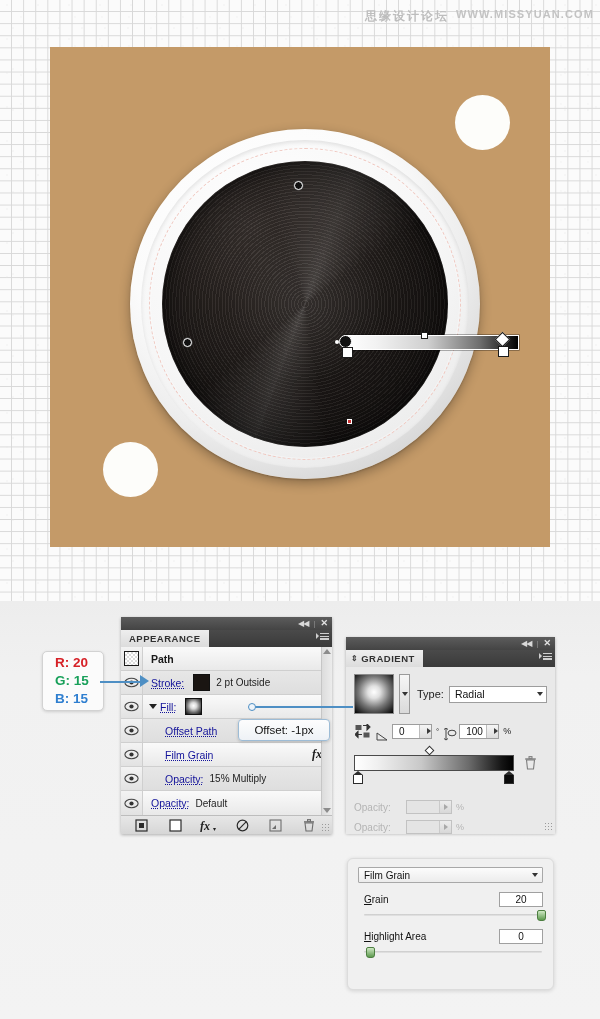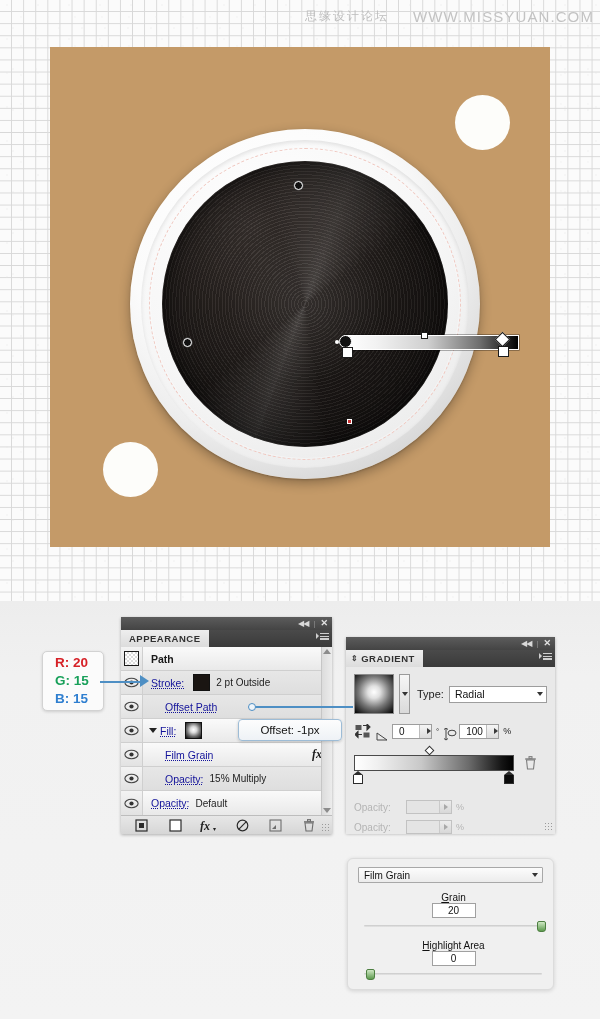--- a/index.html
+++ b/index.html
@@ -27,26 +27,27 @@
     opacity:.5;
     background-image:
       radial-gradient(circle at 7px 5px, #e3e3e3 .6px, transparent .8px),
       radial-gradient(circle at 21px 17px, #e6e6e6 .6px, transparent .8px),
       radial-gradient(circle at 13px 28px, #e2e2e2 .6px, transparent .8px);
     background-size:31px 34px, 27px 29px, 23px 41px;
   }
 
   #watermark{
     position:absolute; right:6px; top:8px;
-    display:flex; align-items:flex-start; gap:24px;
+    display:flex; align-items:flex-start; gap:7px;
     color:#b9b9b9; font-size:11px; letter-spacing:.5px;
     white-space:nowrap;
+    font-weight:bold;
   }
   #watermark .wm-cn{ font-size:12px; letter-spacing:2px; color:#bdbdbd; }
-  #watermark .wm-en{ font-size:15px; letter-spacing:1.1px; color:#c3c3c3; }
+  #watermark .wm-en{ font-size:11px; letter-spacing:1.1px; color:#c3c3c3; }
 
   
   #artboard{
     position:absolute; left:50px; top:47px; width:500px; height:500px;
     background:#c49a68;
   }
   .deco-circle{ position:absolute; border-radius:50%; background:#fdfdfa; }
   #deco-circle-top{ left:405px; top:48px; width:55px; height:55px; }
   #deco-circle-bottom{ left:53px; top:395px; width:55px; height:55px; }
 
@@ -337,21 +338,21 @@
   #cl-stroke{ left:100px; top:681px; width:42px; }
   #arrow-stroke{
     position:absolute; left:140px; top:675px; width:0;height:0;
     border-top:6px solid transparent;border-bottom:6px solid transparent;border-left:9px solid #4e8fc4;
   }
   #cl-offset{ left:253px; top:706px; width:100px; }
   #cl-offset-dot{ left:248px; top:703px; }
 
   
   #offset-tooltip{
-    position:absolute; left:238px; top:719px; width:104px; height:22px;
+    position:absolute; left:238px; top:719px; width:92px; height:22px;
     background:linear-gradient(to bottom,#fdfdfd,#eef2f6);
     border:1px solid #9dbcd6; border-radius:4px;
     box-shadow:0 1px 3px rgba(0,0,0,.18);
     display:flex; align-items:center; justify-content:center;
     font-size:11.5px; color:#111;
   }
 
   
   #filmgrain-panel{
     position:absolute; left:347px; top:858px; width:207px; height:132px;
@@ -359,21 +360,21 @@
     box-shadow:0 1px 4px rgba(0,0,0,.14);
     padding:8px 10px;
   }
   #fg-select{
     width:100%; height:16px; background:linear-gradient(to bottom,#fcfcfc,#ececec);
     border:1px solid #a8a8a8; border-radius:1px;
     display:flex; align-items:center; justify-content:space-between; padding:0 4px 0 5px;
   }
   #fg-select span{ font-size:10px; color:#111; }
   .fg-group{ margin-top:9px; padding-left:6px; }
-  .fg-head{ display:flex; align-items:center; justify-content:space-between;flex-direction:column; }
+  .fg-head{ display:flex; align-items:center; justify-content:space-between; }
   .fg-label{ font-size:10px; color:#111; }
   .fg-label u{ text-decoration:underline; }
   .fg-val{
     width:44px;height:15px;background:#fff;border:1px solid #a0a0a0;
     display:flex;align-items:center;justify-content:center;font-size:10px;color:#111;
   }
   .fg-slider{ position:relative; height:10px; margin-top:3px; margin-right:1px; }
   .fg-track{ position:absolute; left:0; right:0; top:4px; height:2px; background:linear-gradient(to bottom,#c9c9c9,#e6e6e6); border-radius:1px; }
   .fg-knob{
     position:absolute; top:0; width:9px; height:11px;
@@ -459,41 +460,41 @@
         <svg class="eye-svg" viewBox="0 0 15 11">
           <ellipse cx="7.5" cy="5.5" rx="6.6" ry="4.2" fill="none" stroke="#444" stroke-width="1.1"></ellipse>
           <circle cx="7.5" cy="5.5" r="2.1" fill="#333"></circle>
         </svg>
       </div>
       <span class="ap-label">Stroke:</span>
       <div class="swatch-sq swatch-stroke"></div>
       <span class="ap-value">2 pt  Outside</span>
     </div>
 
+    <div class="ap-row">
+      <div class="ap-vis">
+        <svg class="eye-svg" viewBox="0 0 15 11">
+          <ellipse cx="7.5" cy="5.5" rx="6.6" ry="4.2" fill="none" stroke="#444" stroke-width="1.1"></ellipse>
+          <circle cx="7.5" cy="5.5" r="2.1" fill="#333"></circle>
+        </svg>
+      </div>
+      <span class="disclosure open"></span>
+      <span class="ap-label" style="padding-left:3px">Fill:</span>
+      <div class="swatch-sq swatch-fill"></div>
+    </div>
+
     <div class="ap-row alt">
       <div class="ap-vis">
         <svg class="eye-svg" viewBox="0 0 15 11">
           <ellipse cx="7.5" cy="5.5" rx="6.6" ry="4.2" fill="none" stroke="#444" stroke-width="1.1"></ellipse>
           <circle cx="7.5" cy="5.5" r="2.1" fill="#333"></circle>
         </svg>
       </div>
       <span class="ap-indent"></span>
       <span class="ap-label">Offset Path</span>
-    </div>
-
-    <div class="ap-row">
-      <div class="ap-vis">
-        <svg class="eye-svg" viewBox="0 0 15 11">
-          <ellipse cx="7.5" cy="5.5" rx="6.6" ry="4.2" fill="none" stroke="#444" stroke-width="1.1"></ellipse>
-          <circle cx="7.5" cy="5.5" r="2.1" fill="#333"></circle>
-        </svg>
-      </div>
-      <span class="disclosure open"></span>
-      <span class="ap-label" style="padding-left:3px">Fill:</span>
-      <div class="swatch-sq swatch-fill"></div>
     </div>
 
     <div class="ap-row">
       <div class="ap-vis">
         <svg class="eye-svg" viewBox="0 0 15 11">
           <ellipse cx="7.5" cy="5.5" rx="6.6" ry="4.2" fill="none" stroke="#444" stroke-width="1.1"></ellipse>
           <circle cx="7.5" cy="5.5" r="2.1" fill="#333"></circle>
         </svg>
       </div>
       <span class="ap-indent"></span>

